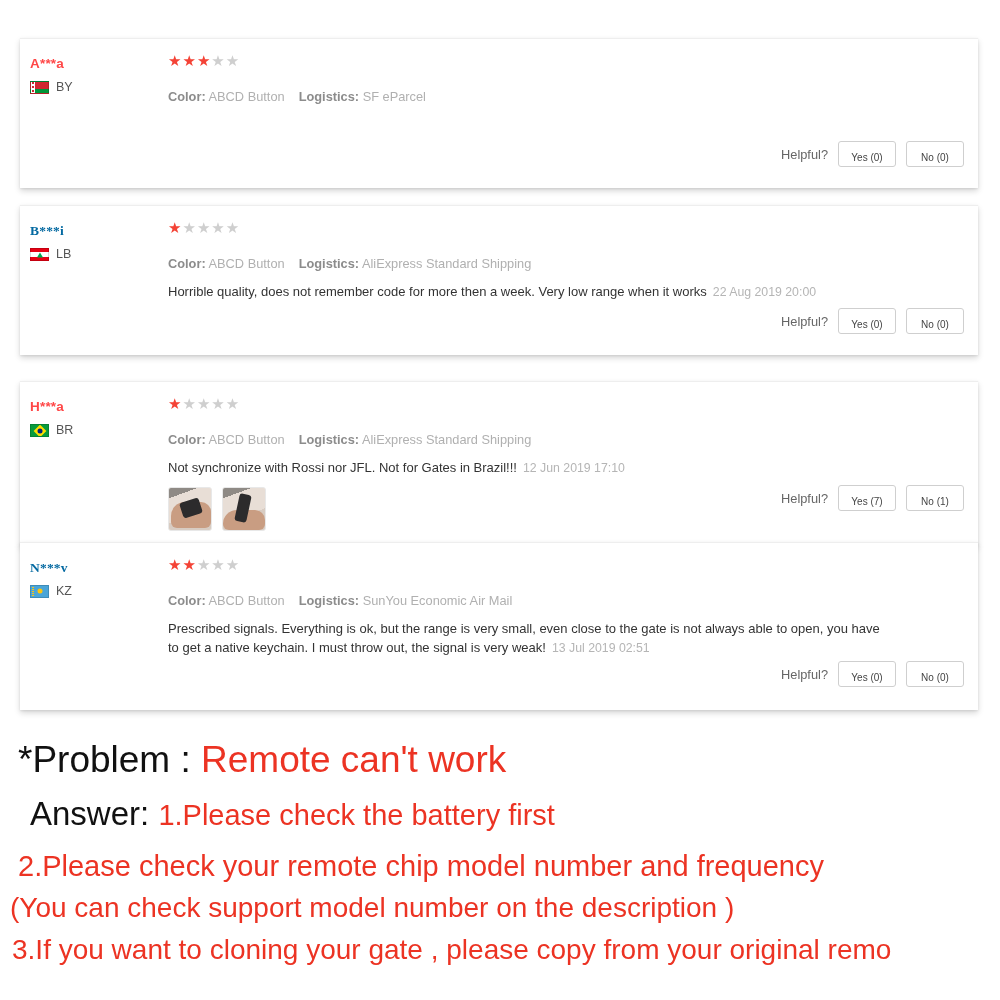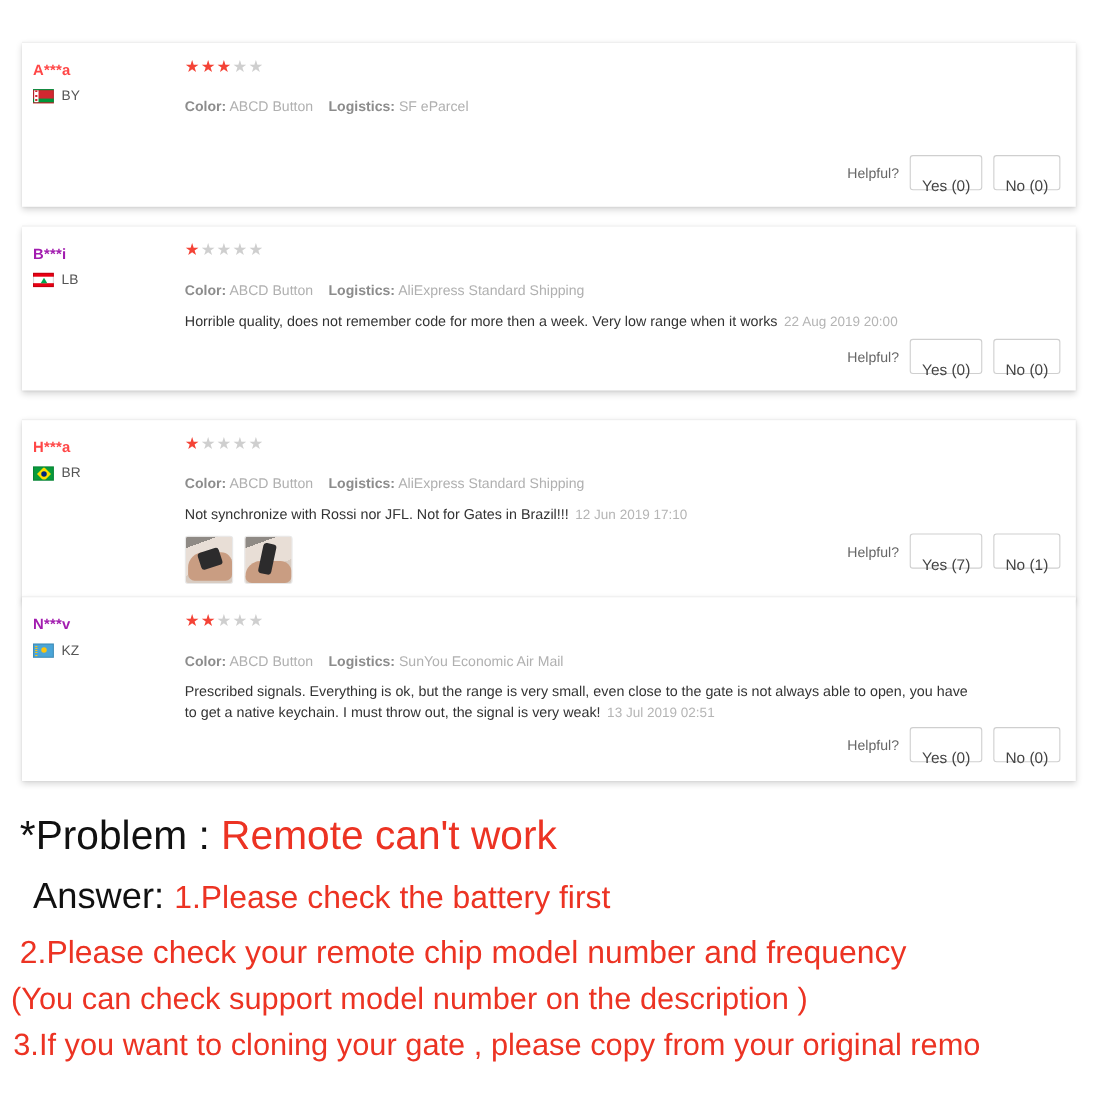--- a/index.html
+++ b/index.html
@@ -49,21 +49,21 @@
     width: 120px;
   }
   .reviewer-name {
     font-size: 13.5px;
     font-weight: bold;
     color: #ff4747;
     letter-spacing: 0.2px;
     line-height: 18px;
     white-space: nowrap;
   }
-  .reviewer-name.dark { color: #a21caf; }
+  .reviewer-name.dark { color: #0369a1; font-family: Liberation Serif, serif; }
 
   .country-row {
     display: flex;
     align-items: center;
     margin-top: 8px;
   }
   .flag {
     width: 19px;
     height: 13px;
     display: inline-block;
@@ -223,26 +223,26 @@
     align-items: center;
     gap: 10px;
   }
   .helpful-label {
     font-size: 12.8px;
     color: #666666;
   }
   .vote-btn {
     min-width: 58px;
     height: 26px;
-    padding: 15px 10px;
+    padding: 4px 10px;
     border: 1px solid #cfcfcf;
     border-radius: 3px;
     background: #ffffff;
     font-family: "Liberation Sans", sans-serif;
-    font-size: 14px;
+    font-size: 10px;
     color: #444444;
     line-height: 24px;
     text-align: center;
     cursor: pointer;
     white-space: nowrap;
   }
 
   
   .promo {
     position: absolute;

